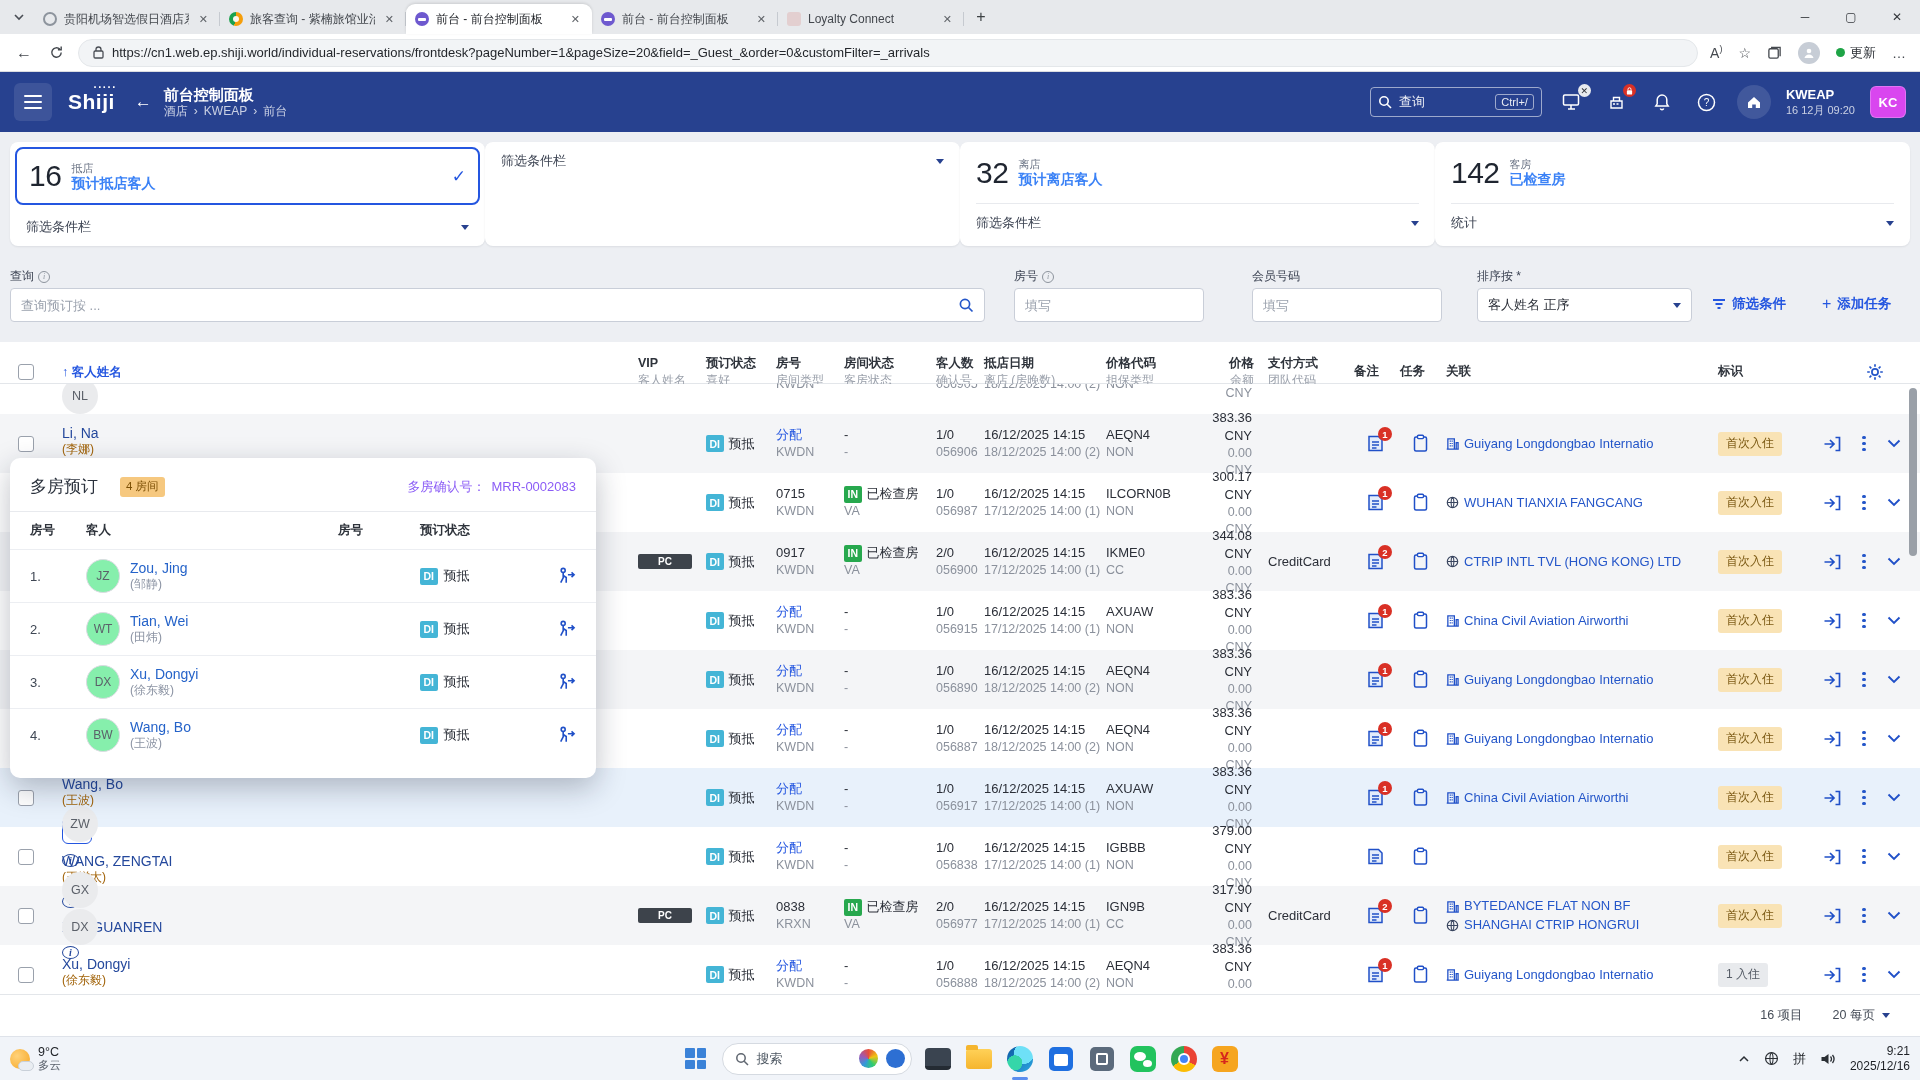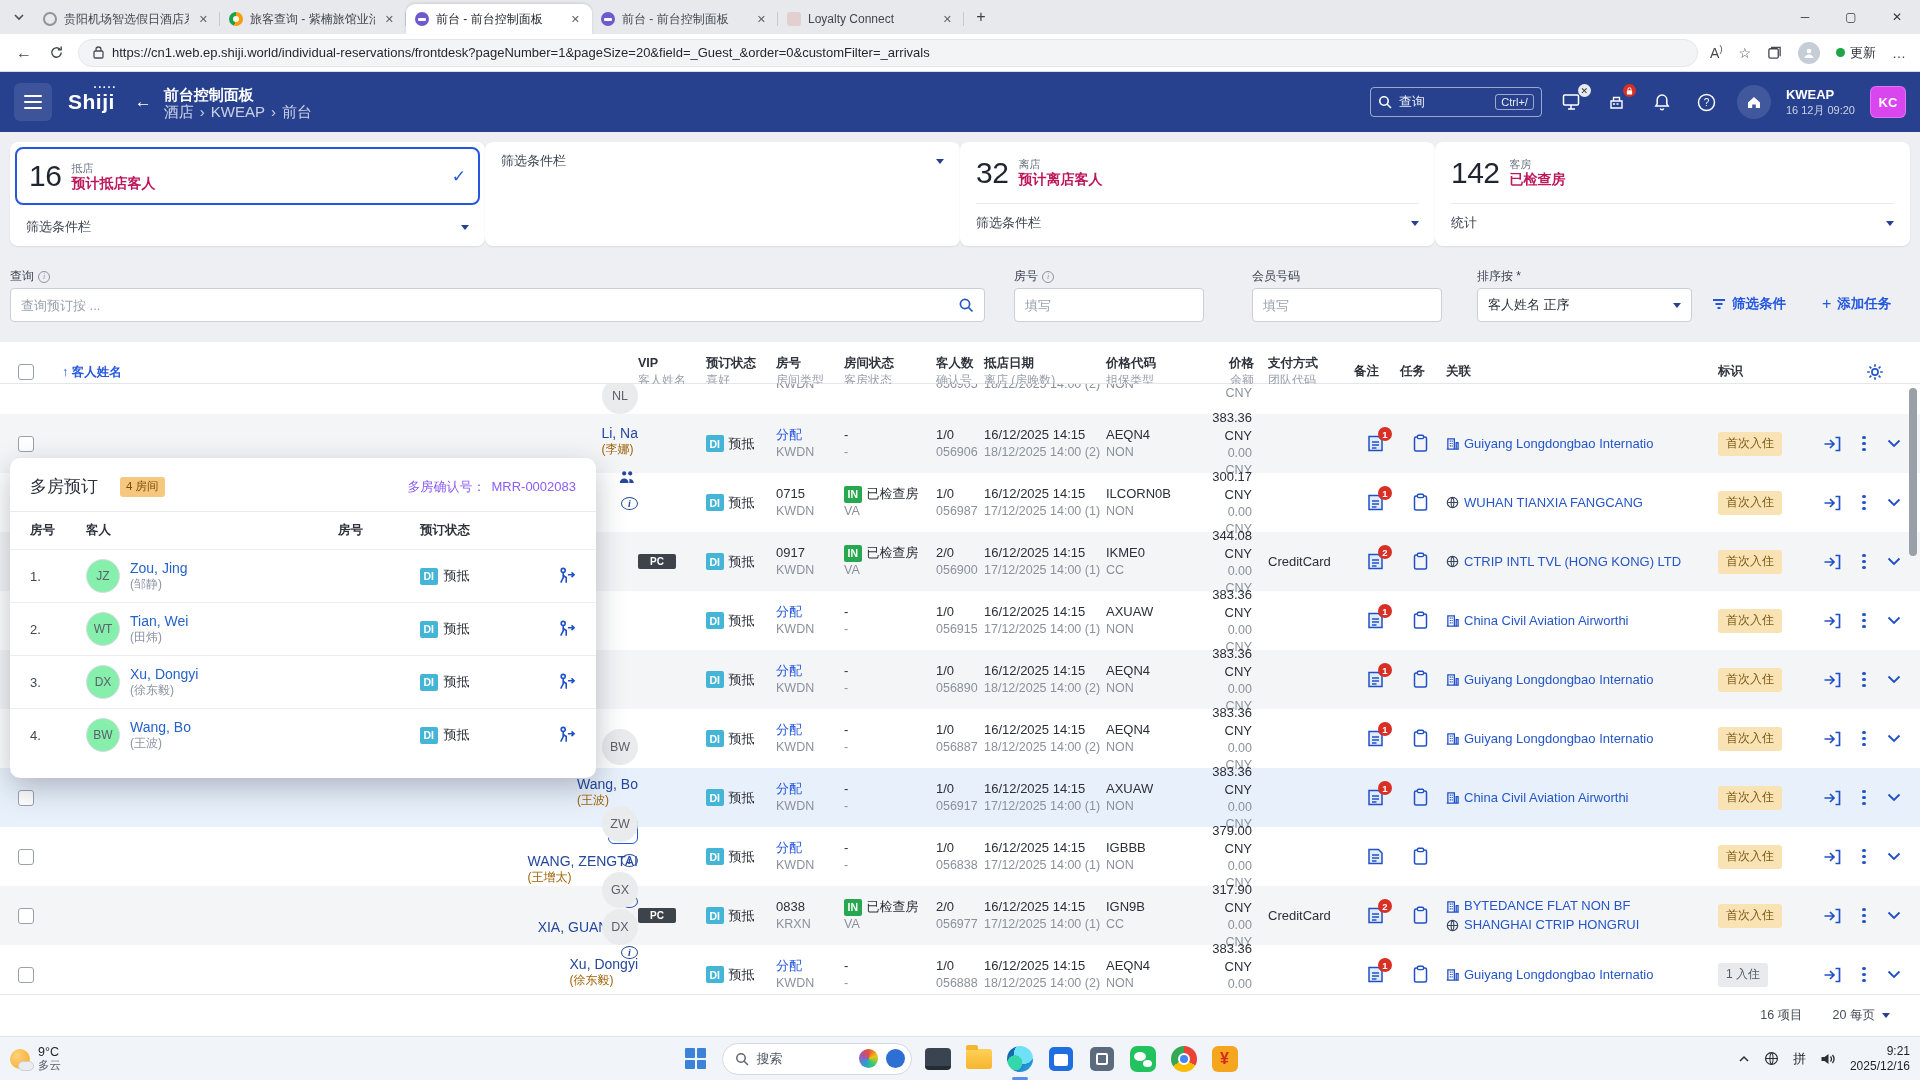--- a/index.html
+++ b/index.html
@@ -35,42 +35,42 @@
 
 
 #app{position:absolute;top:72px;left:0;right:0;bottom:44px;background:#edeff3;overflow:hidden}
 .appbar{height:60px;background:#27418f;display:flex;align-items:center;padding:0 14px;color:#fff}
 .menubtn{width:38px;height:38px;border-radius:6px;background:rgba(255,255,255,.1);display:flex;flex-direction:column;gap:4px;align-items:center;justify-content:center;margin-right:16px}
 .menubtn i{width:18px;height:2px;background:#fff;border-radius:1px}
 .logo{font-size:21px;font-weight:bold;letter-spacing:.5px;margin-right:20px;position:relative}
 .logo::after{content:"·····";position:absolute;top:-9px;right:-2px;font-size:11px;letter-spacing:1px;color:#fff}
 .backbtn{font-size:17px;margin-right:12px;color:#fff}
 .titleblk .t{font-size:15px;font-weight:bold;line-height:18px}
-.titleblk .c{font-size:15px;color:rgba(255,255,255,.75);line-height:15px;display:flex;gap:6px;}
+.titleblk .c{font-size:12px;color:rgba(255,255,255,.75);line-height:15px;display:flex;gap:6px;}
 .hright{margin-left:auto;display:flex;align-items:center;gap:15px}
 .hsearch{width:172px;height:30px;border:1px solid rgba(255,255,255,.55);border-radius:4px;display:flex;align-items:center;gap:7px;padding:0 7px;font-size:13px;color:rgba(255,255,255,.9)}
 .hsearch kbd{margin-left:auto;border:1px solid rgba(255,255,255,.55);border-radius:3px;font-size:11px;padding:1px 5px;font-family:inherit}
 .hic{width:30px;height:30px;display:flex;align-items:center;justify-content:center;position:relative}
 .hbadge{position:absolute;top:-3px;right:-4px;width:13px;height:13px;border-radius:50%;font-size:9px;display:flex;align-items:center;justify-content:center}
 .hbadge.gray{background:#e8eaee;color:#2c3036}
 .hbadge.red{background:#d93025;color:#fff}
 .homecirc{width:34px;height:34px;border-radius:50%;background:rgba(255,255,255,.12);display:flex;align-items:center;justify-content:center}
 .propblk .p{font-size:13px;font-weight:bold;line-height:16px}
 .propblk .d{font-size:11px;color:rgba(255,255,255,.75);line-height:14px}
 .kc{width:36px;height:32px;border-radius:6px;background:#d946ef;border:1px solid rgba(255,255,255,.25);display:flex;align-items:center;justify-content:center;font-size:13px;font-weight:bold}
 
 
 #cards{position:absolute;top:70px;left:10px;right:10px;display:flex;}
 .card{flex:1;background:#fff;border-radius:8px;box-shadow:0 1px 2px rgba(16,24,40,.08);height:104px}
 .card-top{height:62px;margin:0 16px;display:flex;align-items:center;border-bottom:1px solid #e8eaee}
 .card.sel .card-top{margin:5px;padding:0 12px;height:58px;border:2px solid #2456e0;border-radius:8px}
 .card-num{font-size:30px;color:#1f2530;letter-spacing:-.5px}
 .card-lbls{margin-left:10px;display:flex;flex-direction:column}
 .card-tag{font-size:11px;color:#6d7687;line-height:14px}
-.card-lbl{font-size:14px;font-weight:bold;color:#be185d;line-height:17px}
+.card-lbl{font-size:14px;font-weight:bold;color:#3b82f6;line-height:17px}
 .card-check{margin-left:auto;color:#2456e0;font-size:17px;font-weight:bold}
 .card-foot{height:38px;display:flex;align-items:center;justify-content:space-between;padding:0 16px;font-size:13px;color:#3c4352}
 .card.sel .card-foot{height:34px}
 .caret{width:0;height:0;border-left:4.5px solid transparent;border-right:4.5px solid transparent;border-top:5.5px solid #27418f}
 
 
 .filters{position:absolute;top:196px;left:10px;right:10px;height:62px;font-size:12px;color:#3b4252}
 .flabel{position:absolute;top:0;display:flex;align-items:center;gap:4px}
 .iinfo{width:12px;height:12px;border-radius:50%;border:1px solid #8d949d;color:#8d949d;font-size:8px;display:inline-flex;align-items:center;justify-content:center;font-style:italic;font-family:"Liberation Serif",serif}
 .finp{position:absolute;top:20px;height:34px;background:#fff;border:1px solid #c9ced8;border-radius:4px;display:flex;align-items:center;padding:0 10px;font-size:13px}
@@ -90,30 +90,30 @@
 #rows{position:absolute;top:312px;left:0;right:0;height:610px;overflow:hidden;background:#fff}
 .trow{display:grid;grid-template-columns:var(--cols);padding-left:18px;height:59px;align-items:start}
 .trow:nth-child(even){background:#f4f5f7}
 .trow.hl{background:#e8f1fb}
 .trow.cliptop{height:30px;overflow:hidden}
 .cliptop .cell{margin-top:-29px}
 .cell{height:59px;display:flex;flex-direction:column;justify-content:center}
 .l1{font-size:13px;color:#2b2f38;line-height:18px;display:flex;align-items:center;gap:5px}
 .l2{font-size:12.5px;color:#8b919c;line-height:17px}
 .c-check{justify-content:center}
-.c-name{align-items:flex-end;gap:10px}
+.c-name{align-items:flex-start;gap:10px}
 .avatar{width:36px;height:36px;border-radius:50%;background:#eaebed;color:#5b6069;font-size:12.5px;display:flex;align-items:center;justify-content:center;flex:0 0 36px}
 .nameblk{display:flex;flex-direction:column}
 .gname{font-size:14px;color:#24489c;line-height:18px;text-decoration:none}
 .gzh{font-size:12px;color:#a16207;line-height:15px}
 .grp{display:inline-flex;padding:3px}
 .grp.boxed{border:1.5px solid #2456e0;border-radius:6px;padding:5px 6px}
 .info{width:17px;height:17px;border-radius:50%;border:1.6px solid #24489c;color:#24489c;font-size:10px;font-weight:bold;font-style:italic;display:inline-flex;align-items:center;justify-content:center;font-family:"Liberation Serif",serif}
 .c-vip,.c-note,.c-task,.c-pay{flex-direction:column;justify-content:center}
-.pc{background:#3d434b;color:#fff;font-size:10px;font-weight:bold;padding:2px 12px;border-radius:2px;align-self:flex-start}
+.pc{background:#3d434b;color:#fff;font-size:10px;font-weight:bold;padding:2px 20px;border-radius:2px;align-self:flex-start}
 .bdg{display:inline-flex;align-items:center;justify-content:center;height:17px;padding:0 3.5px;border-radius:2px;font-size:10.5px;font-weight:bold;color:#fff}
 .bdg.di{background:#44b5d6}
 .bdg.in{background:#27a84e}
 .room.rlink{color:#2456e0}
 .c-price .l1,.c-price .l2{display:block;text-align:right;padding-right:16px}
 .noteic,.taskic{position:relative;display:inline-flex;width:22px}
 .cnt{position:absolute;top:-7px;right:-4px;min-width:14px;height:14px;border-radius:7px;background:#d93025;color:#fff;font-size:9.5px;font-weight:bold;display:flex;align-items:center;justify-content:center;padding:0 3px}
 .c-links{justify-content:center;gap:1px}
 .lnk{display:flex;align-items:center;gap:5px;font-size:13px;color:#2456c9;line-height:18px;white-space:nowrap;overflow:hidden}
 .lnk .ic-b,.lnk .ic-g{display:none;flex:0 0 13px}

